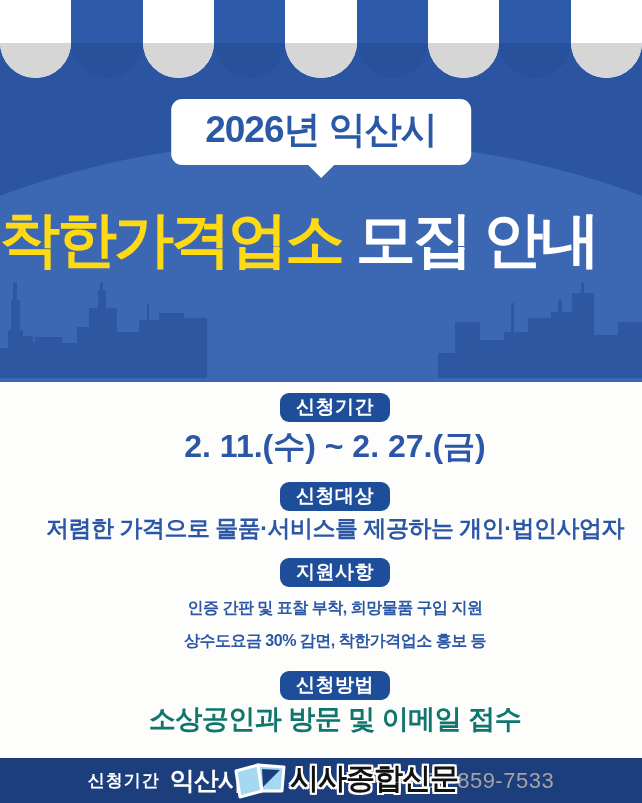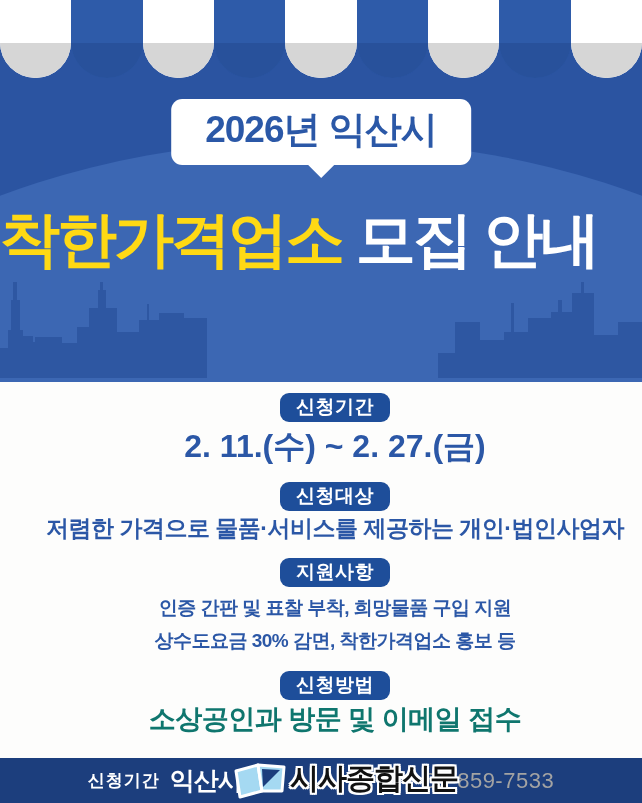--- a/index.html
+++ b/index.html
@@ -42,21 +42,21 @@
   .content{
     position:absolute;left:0;top:382px;width:642px;height:376px;background:#fdfdfc;
     text-align:center;box-sizing:border-box;padding-top:11px;padding-left:28px;
   }
   .pill{
     display:inline-block;background:#1e4e9a;color:#ffffff;border-radius:9px;
     font-size:19px;font-weight:800;line-height:22px;padding:3px 16px 4px;letter-spacing:0.5px;
   }
   .date-line{font-size:32px;font-weight:800;color:#2b57a6;line-height:40px;margin:4px 0 16px;letter-spacing:0;}
   .body-line{font-size:23px;font-weight:700;color:#2b57a6;line-height:29px;margin:3px 0 15px;letter-spacing:-0.5px;}
-  .body-line2{font-size:19px;font-weight:700;color:#2b57a6;line-height:33px;margin:4px 0 14px;letter-spacing:-0.5px;}
+  .body-line2{font-size:16px;font-weight:700;color:#2b57a6;line-height:33px;margin:4px 0 14px;letter-spacing:-0.5px;}
   .body-line3{font-size:27px;font-weight:700;color:#0f766e;line-height:30px;margin:4px 0 0;letter-spacing:-0.5px;}
   
   .footer-bar{
     position:absolute;left:0;top:758px;width:642px;height:45px;background:#1c3e7d;
     display:flex;align-items:center;justify-content:center;
   }
   .inq-label{color:#ffffff;font-size:17px;font-weight:600;letter-spacing:1px;}
   .inq-org{color:#ffffff;font-size:25px;font-weight:800;margin-left:10px;letter-spacing:-1px;}
   .inq-gap{width:158px;height:1px;}
   .inq-phone{color:#a3a3a3;font-size:22px;font-weight:400;letter-spacing:0.5px;}

